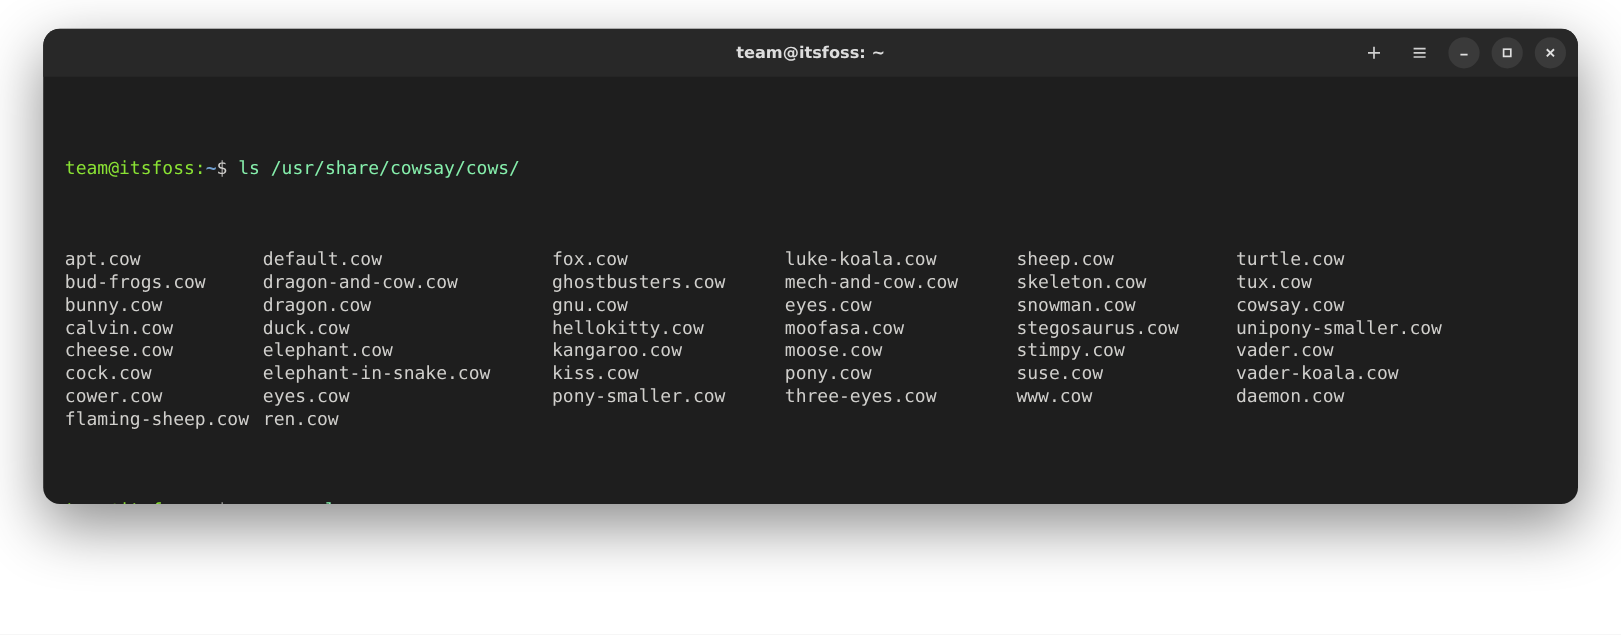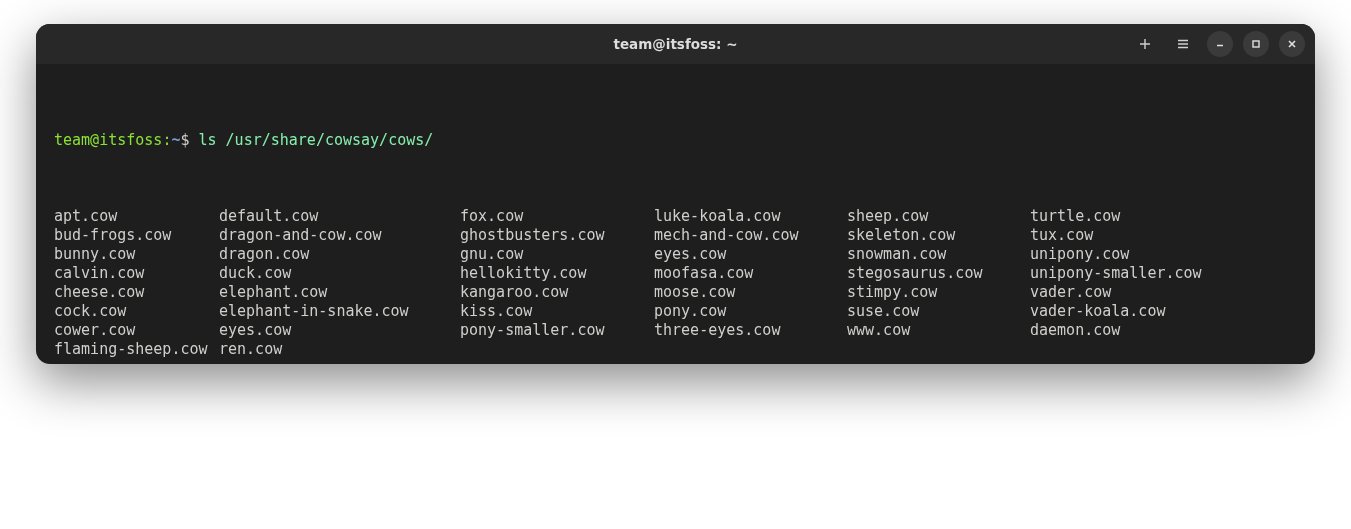--- a/index.html
+++ b/index.html
@@ -7,21 +7,21 @@
     padding: 0;
     background: #ffffff;
     width: 1351px;
     height: 529px;
   }
   .terminal-window {
     position: absolute;
     left: 36px;
     top: 24px;
     width: 1279px;
-    height: 340px;
+    height: 396px;
     background: #1e1e1e;
     border-radius: 14px;
     box-shadow: 0 18px 50px rgba(0,0,0,0.45);
     overflow: hidden;
     font-family: "DejaVu Sans Mono", "Liberation Mono", Consolas, monospace;
     font-size: 15px;
     line-height: 19px;
   }
   .titlebar {
     height: 40px;
@@ -127,21 +127,21 @@
     </div>
   </div>
 
   <div class="term-body">
 
     <div class="row"><span class="user">team@itsfoss</span><span class="user">:</span><span class="path">~</span><span class="dollar">$ </span><span class="cmd">ls /usr/share/cowsay/cows/</span></div>
 
     <div class="file-list">
       <span>apt.cow</span><span>default.cow</span><span>fox.cow</span><span>luke-koala.cow</span><span>sheep.cow</span><span>turtle.cow</span>
       <span>bud-frogs.cow</span><span>dragon-and-cow.cow</span><span>ghostbusters.cow</span><span>mech-and-cow.cow</span><span>skeleton.cow</span><span>tux.cow</span>
-      <span>bunny.cow</span><span>dragon.cow</span><span>gnu.cow</span><span>eyes.cow</span><span>snowman.cow</span><span>unipony.cow</span>
+      <span>bunny.cow</span><span>dragon.cow</span><span>gnu.cow</span><span>eyes.cow</span><span>snowman.cow</span><span>cowsay.cow</span>
       <span>calvin.cow</span><span>duck.cow</span><span>hellokitty.cow</span><span>moofasa.cow</span><span>stegosaurus.cow</span><span>unipony-smaller.cow</span>
       <span>cheese.cow</span><span>elephant.cow</span><span>kangaroo.cow</span><span>moose.cow</span><span>stimpy.cow</span><span>vader.cow</span>
       <span>cock.cow</span><span>elephant-in-snake.cow</span><span>kiss.cow</span><span>pony.cow</span><span>suse.cow</span><span>vader-koala.cow</span>
       <span>cower.cow</span><span>eyes.cow</span><span>pony-smaller.cow</span><span>three-eyes.cow</span><span>www.cow</span>
       <span>daemon.cow</span><span>flaming-sheep.cow</span><span>ren.cow</span><span></span>
     </div>
 
     <div class="row"><span class="user">team@itsfoss</span><span class="user">:</span><span class="path">~</span><span class="dollar">$ </span><span class="cmd">cowsay -l</span></div>
 
     

